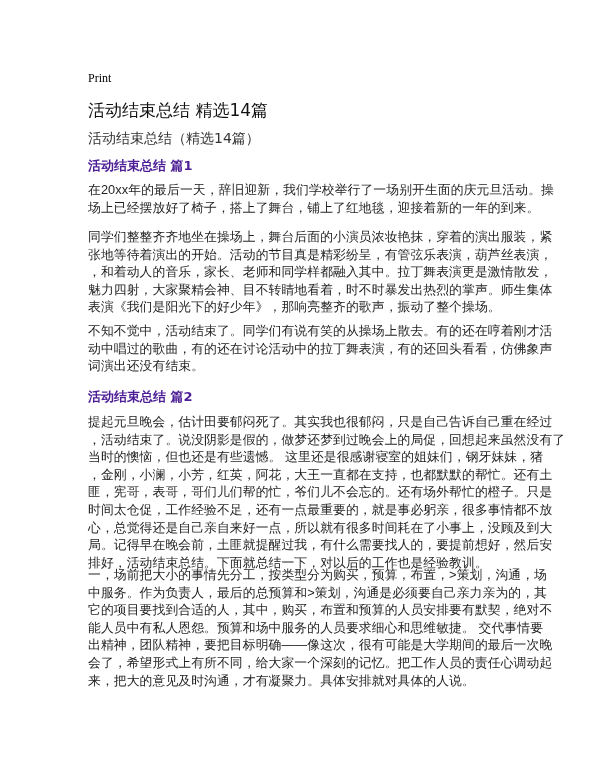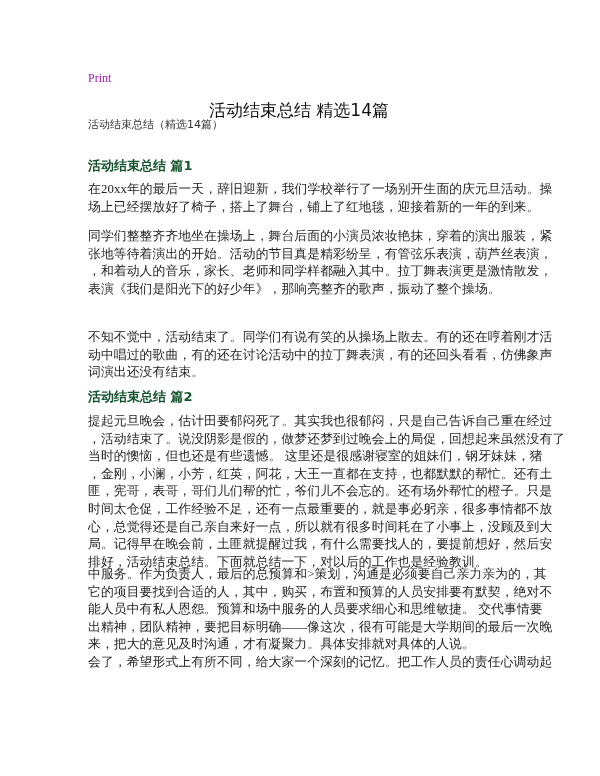--- a/index.html
+++ b/index.html
@@ -1,67 +1,69 @@
 <!DOCTYPE html>
 <html><head>
   <meta charset="utf-8">
   <style>
     html, body { margin: 0; padding: 0; background: #ffffff; }
     body { width: 600px; height: 776px; position: relative; overflow: hidden; color: #1a1a1a; }
     .page { position: absolute; left: 88px; top: 0; width: 430px; }
-    .print-label { position: absolute; top: 71px; left: 0; font-family: "Liberation Serif", serif; font-size: 12px; color: #a21caf; }
-    .doc-title { position: absolute; top: 99px; left: 0; width: 422px; text-align: center; font-family: "DejaVu Sans", sans-serif; font-size: 17px; color: #111; white-space: nowrap; }
-    .doc-subtitle { position: absolute; top: 117px; left: 0; font-family: "DejaVu Sans", sans-serif; font-size: 11px; color: #333; white-space: nowrap; }
-    .section-heading { position: absolute; left: 0; font-family: "DejaVu Sans", sans-serif; font-size: 13px; font-weight: bold; color: #14532d; white-space: nowrap; }
+    .print-label { position: absolute; top: 71px; left: 0; font-family: "Liberation Serif", serif; font-size: 12px; color: #000000; }
+    .doc-title { position: absolute; top: 99px; left: 0; width: 422px; text-align: left; font-family: "DejaVu Sans", sans-serif; font-size: 17px; color: #111; white-space: nowrap; }
+    .doc-subtitle { position: absolute; top: 130px; left: 0; font-family: "DejaVu Sans", sans-serif; font-size: 14px; color: #333; white-space: nowrap; }
+    .section-heading { position: absolute; left: 0; font-family: "DejaVu Sans", sans-serif; font-size: 13px; font-weight: bold; color: #4c1d95; white-space: nowrap; }
     .para { position: absolute; left: 0; width: 440px; }
-    .line { display: block; height: 17.6px; line-height: 17.6px; font-family: Liberation Serif, serif; font-size: 12.8px; color: #1f1f1f; white-space: nowrap; letter-spacing: 0.1px; }
+    .line { display: block; height: 17.6px; line-height: 17.6px; font-family: Liberation Sans, sans-serif; font-size: 12.8px; color: #1f1f1f; white-space: nowrap; letter-spacing: 0.1px; }
   </style>
 </head>
 <body>
 
 <div class="page">
   <div class="print-label">Print</div>
   <div class="doc-title">活动结束总结 精选14篇</div>
   <div class="doc-subtitle">活动结束总结（精选14篇）</div>
 
   <div class="section-heading" style="top:157px;">活动结束总结 篇1</div>
 
   <div class="para" style="top:181px;">
     <span class="line">在20xx年的最后一天，辞旧迎新，我们学校举行了一场别开生面的庆元旦活动。操</span>
     <span class="line">场上已经摆放好了椅子，搭上了舞台，铺上了红地毯，迎接着新的一年的到来。</span>
   </div>
 
   <div class="para" style="top:228px;">
     <span class="line">同学们整整齐齐地坐在操场上，舞台后面的小演员浓妆艳抹，穿着的演出服装，紧</span>
     <span class="line">张地等待着演出的开始。活动的节目真是精彩纷呈，有管弦乐表演，葫芦丝表演，</span>
     <span class="line">，和着动人的音乐，家长、老师和同学样都融入其中。拉丁舞表演更是激情散发，</span>
+    <span class="line">魅力四射，大家聚精会神、目不转睛地看着，时不时暴发出热烈的掌声。师生集体</span>
     <span class="line">表演《我们是阳光下的好少年》，那响亮整齐的歌声，振动了整个操场。</span>
   </div>
 
-  <div class="para" style="top:329px;">
+  <div class="para" style="top:322px;">
     <span class="line">不知不觉中，活动结束了。同学们有说有笑的从操场上散去。有的还在哼着刚才活</span>
     <span class="line">动中唱过的歌曲，有的还在讨论活动中的拉丁舞表演，有的还回头看看，仿佛象声</span>
     <span class="line">词演出还没有结束。</span>
   </div>
 
   <div class="section-heading" style="top:388px;">活动结束总结 篇2</div>
 
   <div class="para" style="top:413px;">
     <span class="line">提起元旦晚会，估计田要郁闷死了。其实我也很郁闷，只是自己告诉自己重在经过</span>
     <span class="line">，活动结束了。说没阴影是假的，做梦还梦到过晚会上的局促，回想起来虽然没有了</span>
     <span class="line">当时的懊恼，但也还是有些遗憾。 这里还是很感谢寝室的姐妹们，钢牙妹妹，猪</span>
     <span class="line">，金刚，小澜，小芳，红英，阿花，大王一直都在支持，也都默默的帮忙。还有土</span>
     <span class="line">匪，宪哥，表哥，哥们儿们帮的忙，爷们儿不会忘的。还有场外帮忙的橙子。只是</span>
     <span class="line">时间太仓促，工作经验不足，还有一点最重要的，就是事必躬亲，很多事情都不放</span>
     <span class="line">心，总觉得还是自己亲自来好一点，所以就有很多时间耗在了小事上，没顾及到大</span>
     <span class="line">局。记得早在晚会前，土匪就提醒过我，有什么需要找人的，要提前想好，然后安</span>
     <span class="line">排好，活动结束总结。下面就总结一下，对以后的工作也是经验教训。</span>
   </div>
 
   <div class="para" style="top:566px;">
+    <span class="line">一，场前把大小的事情先分工，按类型分为购买，预算，布置，&gt;策划，沟通，场</span>
     <span class="line">中服务。作为负责人，最后的总预算和&gt;策划，沟通是必须要自己亲力亲为的，其</span>
     <span class="line">它的项目要找到合适的人，其中，购买，布置和预算的人员安排要有默契，绝对不</span>
     <span class="line">能人员中有私人恩怨。预算和场中服务的人员要求细心和思维敏捷。 交代事情要</span>
     <span class="line">出精神，团队精神，要把目标明确——像这次，很有可能是大学期间的最后一次晚</span>
+    <span class="line">会了，希望形式上有所不同，给大家一个深刻的记忆。把工作人员的责任心调动起</span>
     <span class="line">来，把大的意见及时沟通，才有凝聚力。具体安排就对具体的人说。</span>
-    <span class="line">会了，希望形式上有所不同，给大家一个深刻的记忆。把工作人员的责任心调动起</span>
   </div>
 </div>
 
 </body></html>

